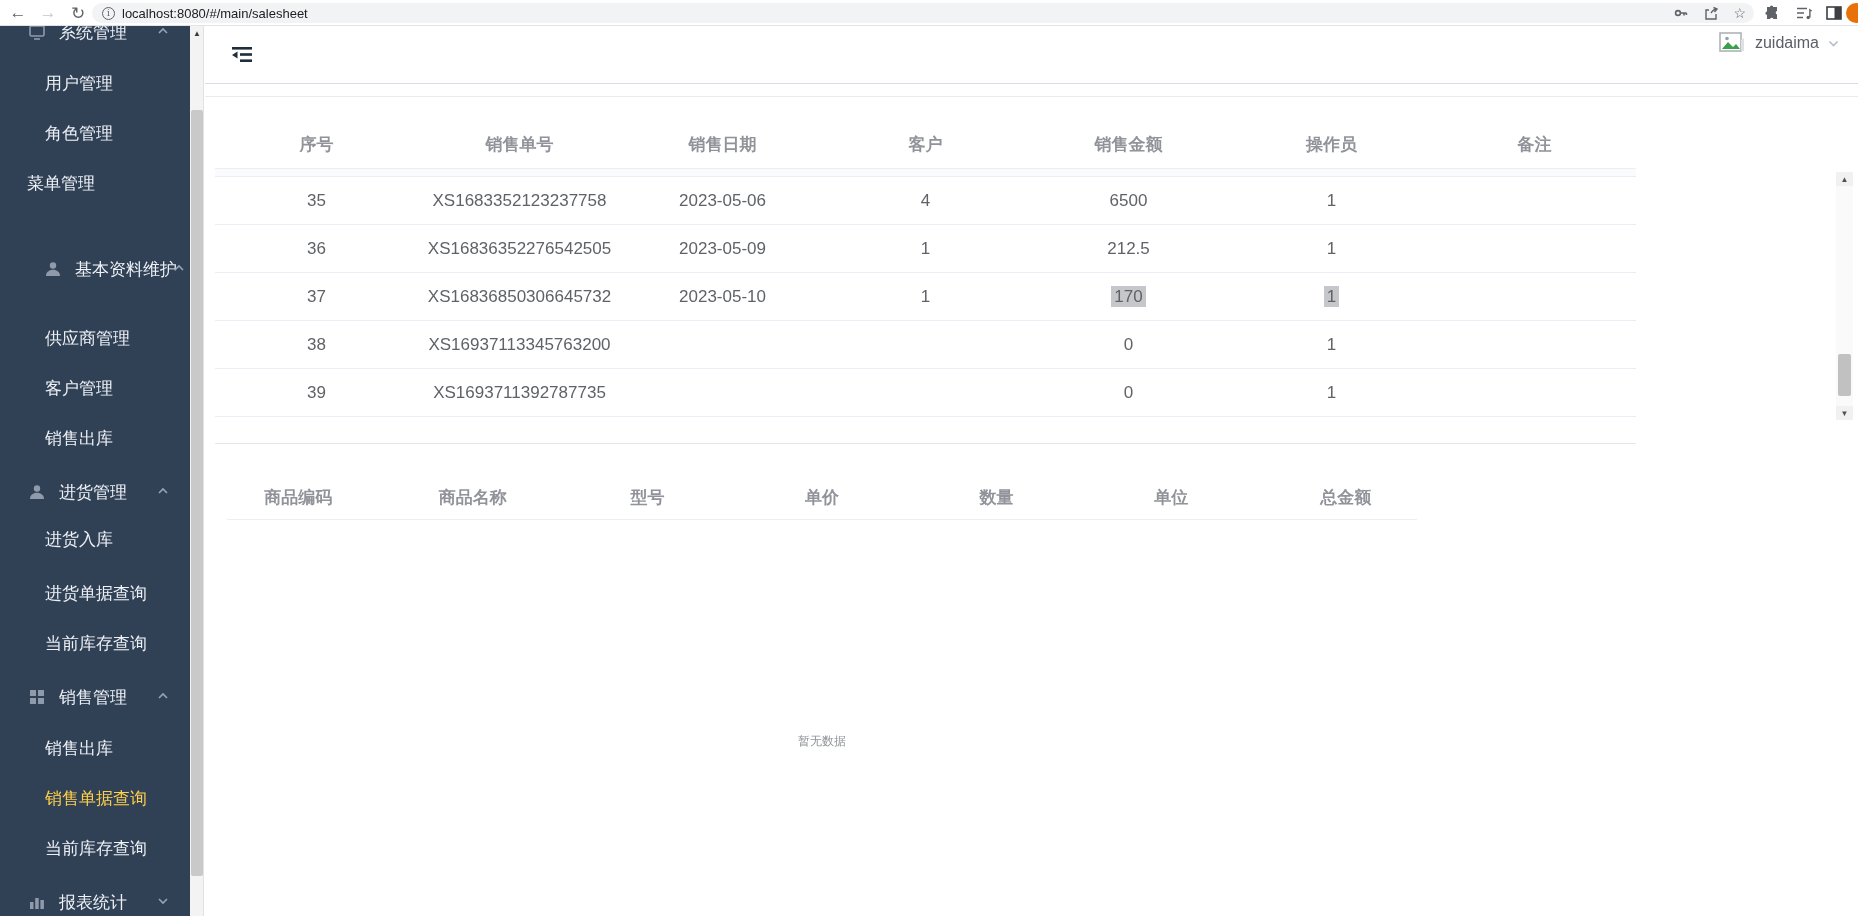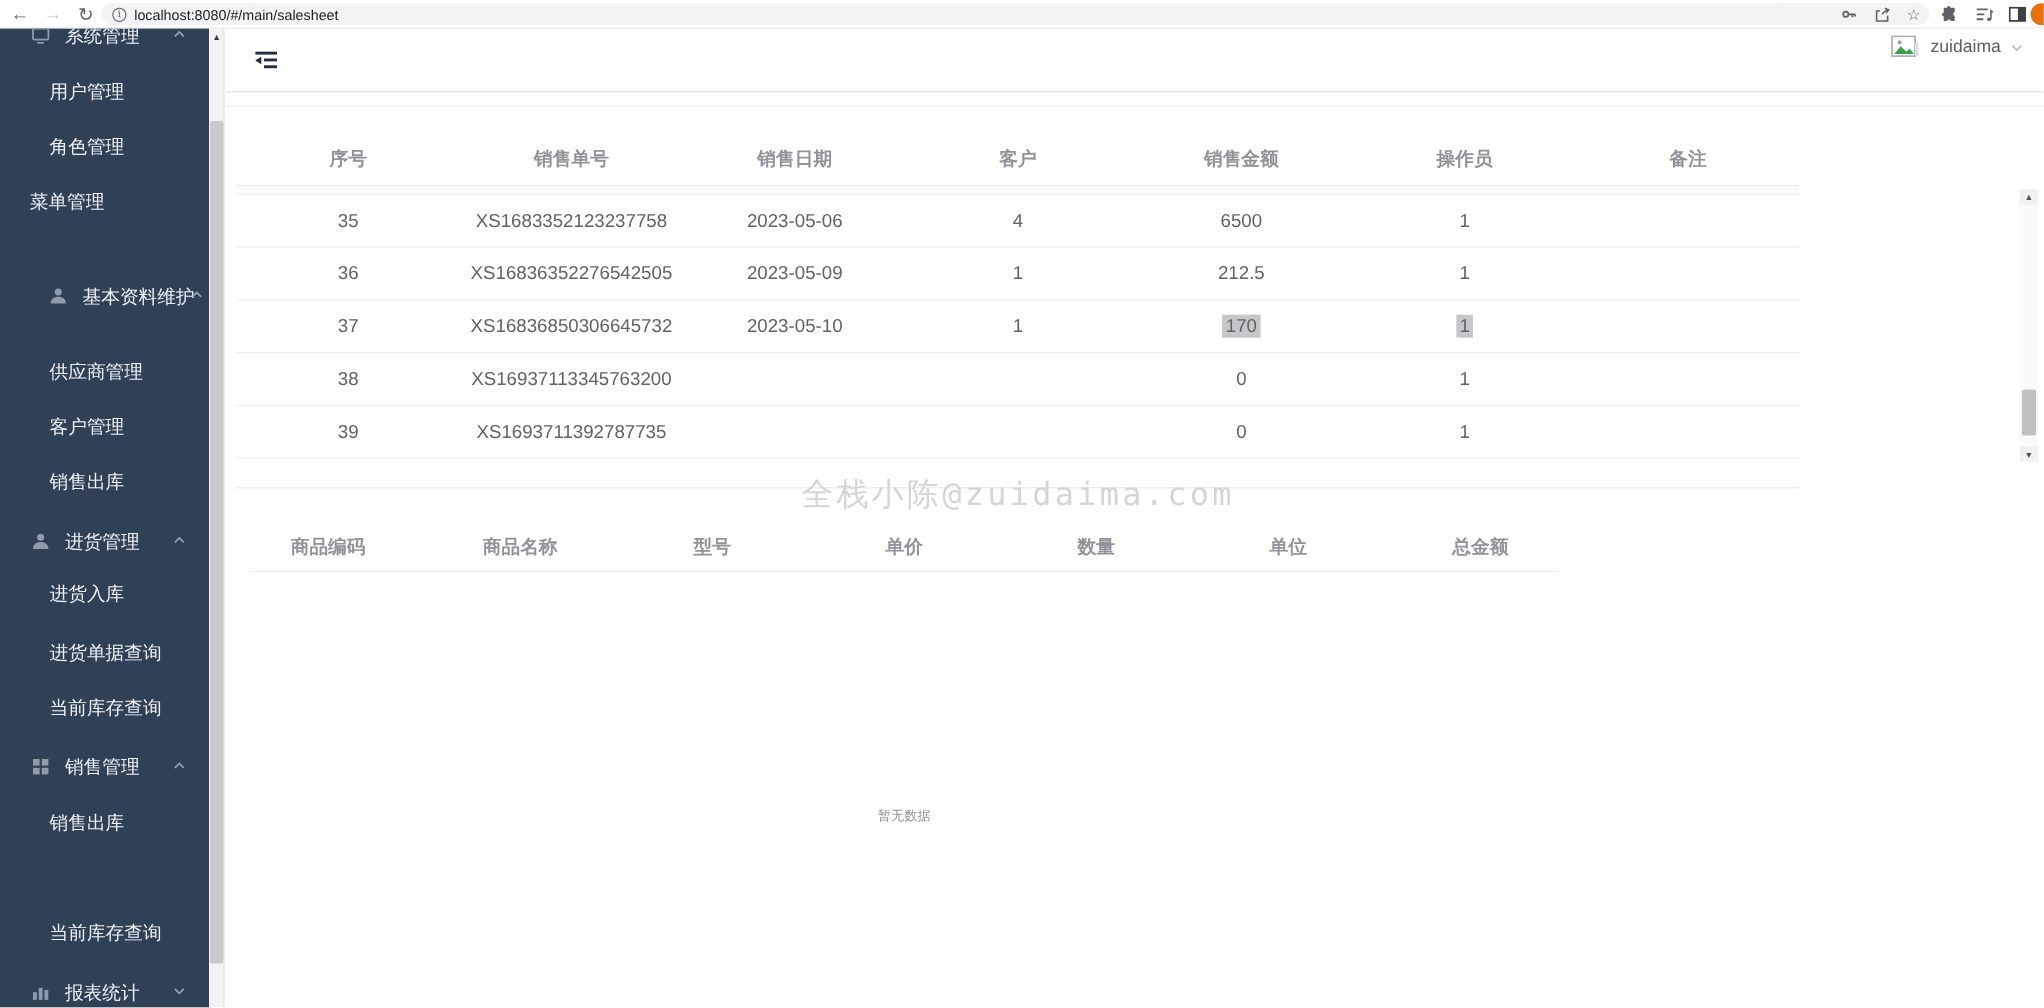--- a/index.html
+++ b/index.html
@@ -210,20 +210,23 @@
       </span>
       <span>销售管理</span>
       <span class="side-caret">
         <svg width="14" height="14" viewBox="0 0 14 14" fill="none" stroke="#97a3b7" stroke-width="1.6">
           <path d="M3 9l4-4 4 4"></path>
         </svg>
       </span>
     </div>
     <div class="side-item sub" style="top: 697px;">
       <span>销售出库</span>
+    </div>
+    <div class="side-item sub active" style="top: 747px;">
+      <span>销售单据查询</span>
     </div>
     <div class="side-item sub" style="top: 797px;">
       <span>当前库存查询</span>
     </div>
     <div class="side-item section" style="top: 851px;">
       <span class="side-ico">
         <svg width="18" height="18" viewBox="0 0 18 18" fill="#8f9aab">
           <rect x="2" y="9" width="3.5" height="7"></rect>
           <rect x="7.2" y="5" width="3.5" height="11"></rect>
           <rect x="12.4" y="7" width="3.5" height="9"></rect>
@@ -330,21 +333,20 @@
         </div>
       </div>
   </div>
 
   <div class="tsb-track"></div>
   <div class="tsb-btn" style="top:146px">▲</div>
   <div class="tsb-btn" style="top:380px">▼</div>
   <div class="tsb-thumb"></div>
 
   <div class="card-line"></div>
-  <div class="watermark">全栈小陈@zuidaima.com</div>
 
   <div class="t2">
     <div class="t-header" id="t2-head">
         <div class="cell">商品编码</div>
         <div class="cell">商品名称</div>
         <div class="cell">型号</div>
         <div class="cell">单价</div>
         <div class="cell">数量</div>
         <div class="cell">单位</div>
         <div class="cell">总金额</div>

